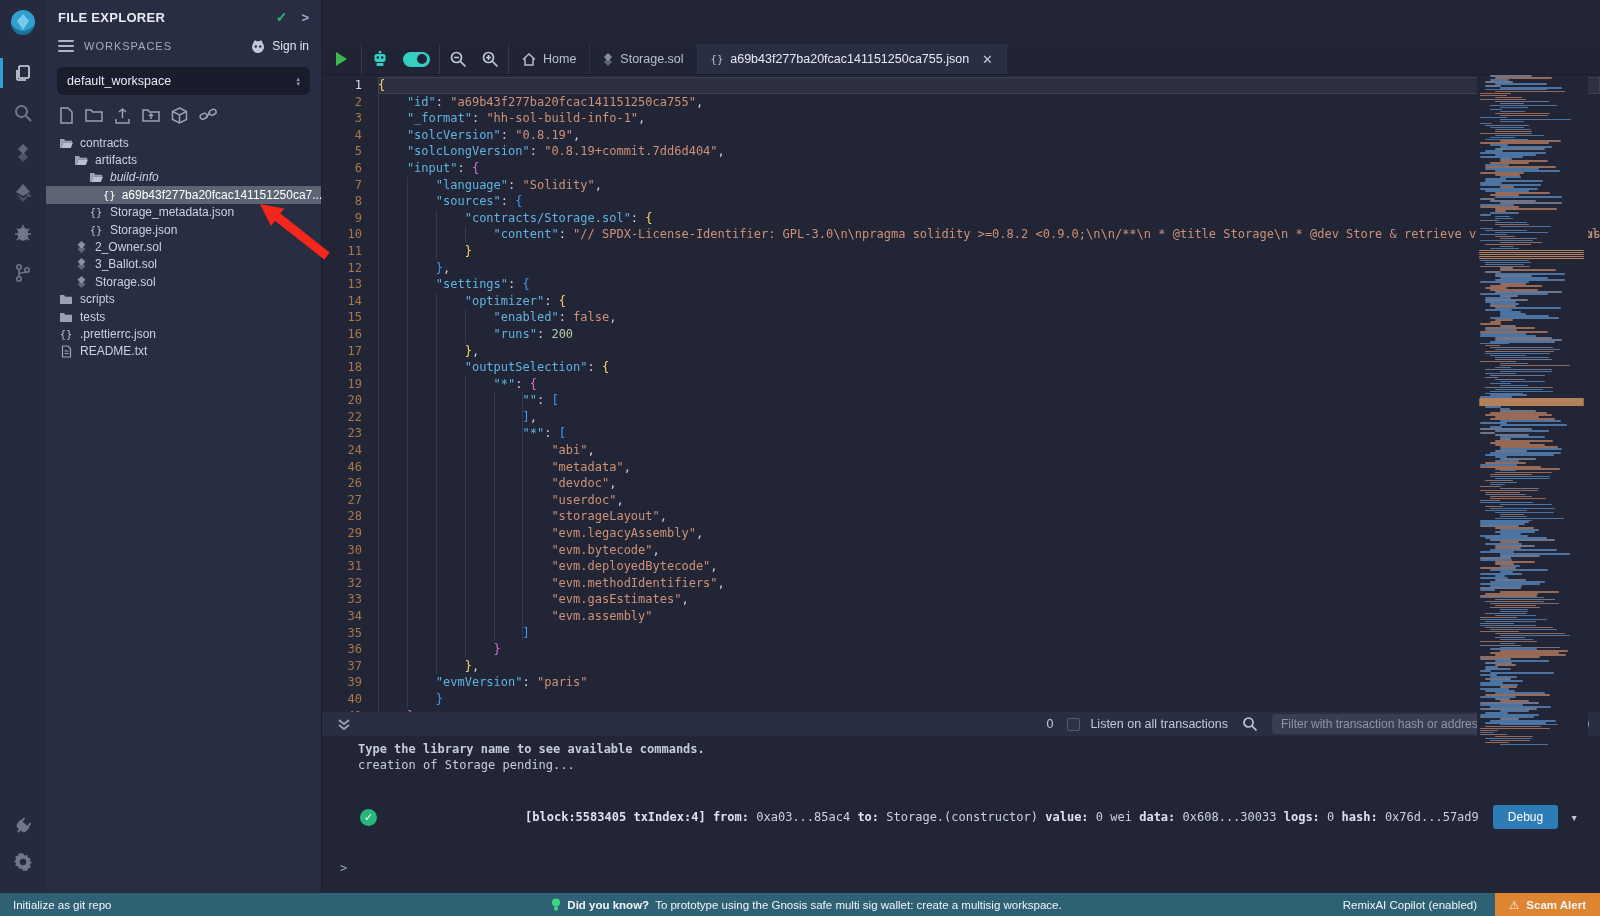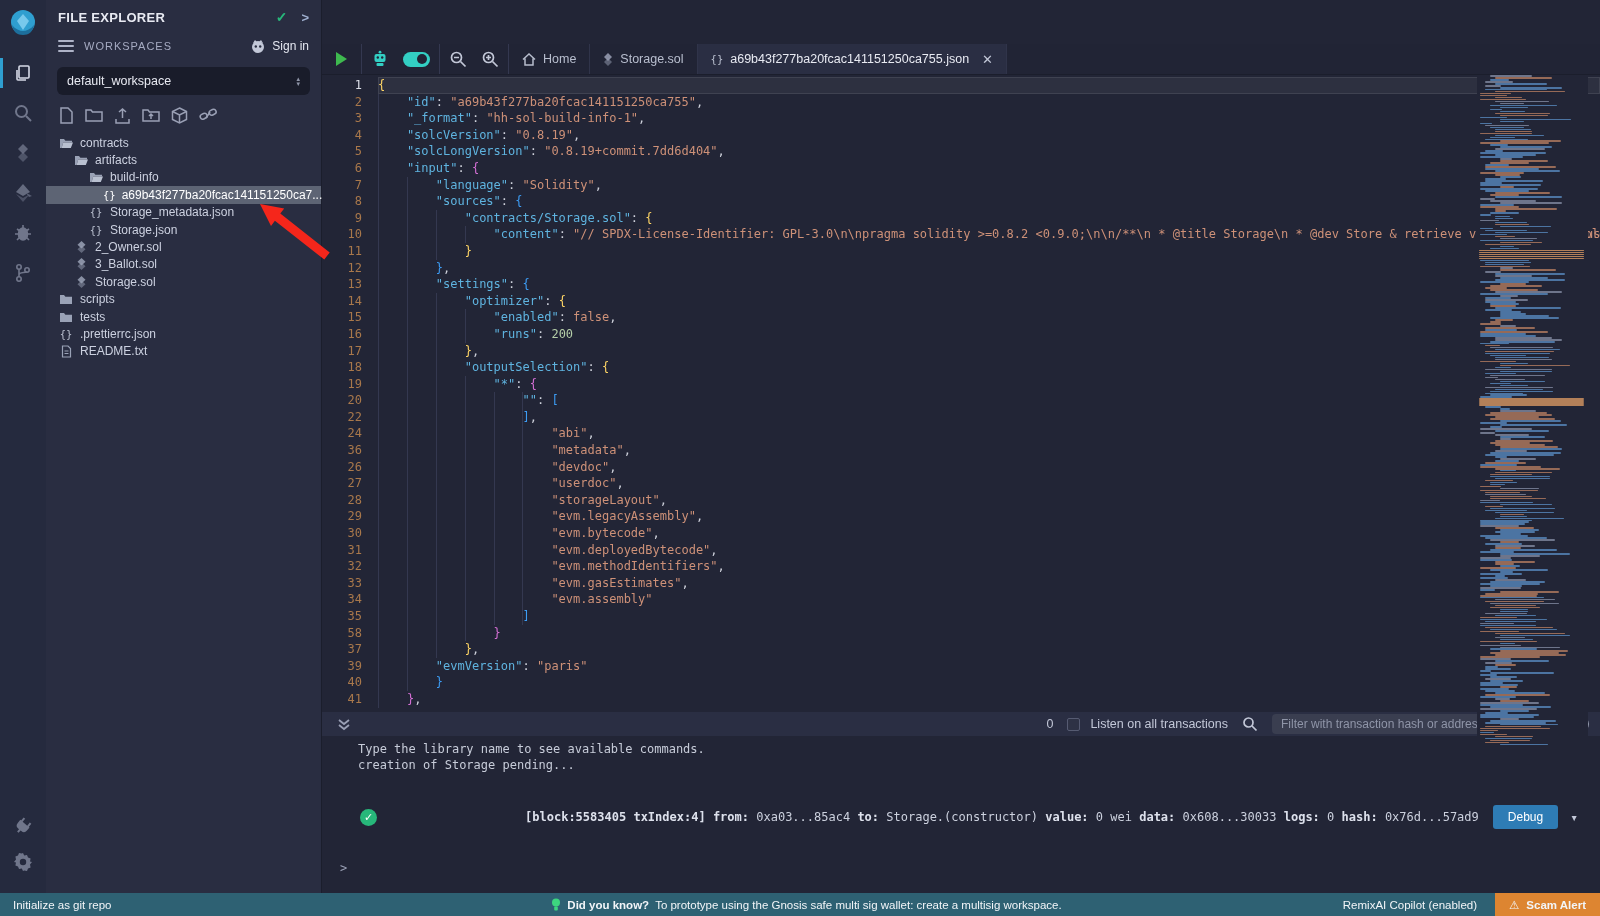--- a/index.html
+++ b/index.html
@@ -98,21 +98,21 @@
   .chk { width:13px; height:13px; border:1px solid #565b72; border-radius:2px; background:#2e3245;
     cursor:pointer; }
   .listen { color:#c3c8d8; font-size:12.5px; }
   .filter { width:292px; height:20px; background:#3a3e50; border:none; border-radius:4px;
     color:#d0d4e0; font-size:12px; padding:0 9px; outline:none; }
   .filter::placeholder { color:#8f95a8; }
 
   #termbody { position:absolute; left:0; right:0; top:736px; bottom:23px; background:#222536;
     color:#c7ccd9; font-family:"DejaVu Sans Mono", monospace; font-size:12px; overflow:hidden; }
   .tlog { padding-left:36px; line-height:15.5px; }
-  .tlog:first-child { padding-top:6px; }
+  .tlog:first-child { padding-top:6px;font-weight:bold; }
   #txrow { margin-top:26px; display:flex; align-items:center; padding:6px 12px 6px 38px; }
   .okdot { width:17px; height:17px; border-radius:50%; background:#27b77a; color:#fff; font-size:11px;
     display:flex; align-items:center; justify-content:center; margin-right:12px; flex:none;
     font-family:"Liberation Sans", sans-serif; }
   #txtext { flex:1; white-space:nowrap; overflow:hidden; color:#ccd1de;text-align:right; }
   #txtext b { color:#dde1ec; }
   .debugbtn { background:#2e7cb5; color:#fff; font-family:"Liberation Sans", sans-serif;
     font-size:12px; padding:5px 15px; border:none; border-radius:3px; cursor:pointer; margin-left:14px; }
   .txchev { color:#c3c8d8; font-size:13px; margin:0 10px 0 12px; cursor:pointer; }
   #prompt { padding-left:18px; margin-top:26px; color:#9aa0b5; }
@@ -257,21 +257,21 @@
       </div>
       <div class="trow" style="padding-left: 27px;">
         <span class="ticon">
           <svg width="14" height="12" viewBox="0 0 14 12">
             <path d="M1 2h4l1.4 1.8H13v1.7H4.2L2.6 11H1z" fill="#9aa2b6"></path>
             <path d="M4.2 5.5H14L11.8 11H2.6z" fill="#b9c0d0"></path>
           </svg>
         </span>
         <span>artifacts</span>
       </div>
-      <div class="trow" style="padding-left: 42px;">
+      <div class="trow" style="padding-left: 42px; font-style: italic;">
         <span class="ticon">
           <svg width="14" height="12" viewBox="0 0 14 12">
             <path d="M1 2h4l1.4 1.8H13v1.7H4.2L2.6 11H1z" fill="#9aa2b6"></path>
             <path d="M4.2 5.5H14L11.8 11H2.6z" fill="#b9c0d0"></path>
           </svg>
         </span>
         <span>build-info</span>
       </div>
       <div class="trow sel" style="padding-left: 57px;">
         <span class="ticon">
@@ -420,33 +420,34 @@
         <div class="cl"><span class="ln">12</span><span class="code-area"><span class="ind" style="width: 57.8px;"></span><span class="tk-b3">}</span><span class="tk-p">,</span></span></div>
         <div class="cl"><span class="ln">13</span><span class="code-area"><span class="ind" style="width: 57.8px;"></span><span class="tk-k">"settings"</span><span class="tk-p">: </span><span class="tk-b3">{</span></span></div>
         <div class="cl"><span class="ln">14</span><span class="code-area"><span class="ind" style="width: 86.7px;"></span><span class="tk-k">"optimizer"</span><span class="tk-p">: </span><span class="tk-b1">{</span></span></div>
         <div class="cl"><span class="ln">15</span><span class="code-area"><span class="ind" style="width: 115.6px;"></span><span class="tk-k">"enabled"</span><span class="tk-p">: </span><span class="tk-kw">false</span><span class="tk-p">,</span></span></div>
         <div class="cl"><span class="ln">16</span><span class="code-area"><span class="ind" style="width: 115.6px;"></span><span class="tk-k">"runs"</span><span class="tk-p">: </span><span class="tk-n">200</span></span></div>
         <div class="cl"><span class="ln">17</span><span class="code-area"><span class="ind" style="width: 86.7px;"></span><span class="tk-b1">}</span><span class="tk-p">,</span></span></div>
         <div class="cl"><span class="ln">18</span><span class="code-area"><span class="ind" style="width: 86.7px;"></span><span class="tk-k">"outputSelection"</span><span class="tk-p">: </span><span class="tk-b1">{</span></span></div>
         <div class="cl"><span class="ln">19</span><span class="code-area"><span class="ind" style="width: 115.6px;"></span><span class="tk-k">"*"</span><span class="tk-p">: </span><span class="tk-b2">{</span></span></div>
         <div class="cl"><span class="ln">20</span><span class="code-area"><span class="ind" style="width: 144.5px;"></span><span class="tk-k">""</span><span class="tk-p">: </span><span class="tk-b3">[</span></span></div>
         <div class="cl"><span class="ln">22</span><span class="code-area"><span class="ind" style="width: 144.5px;"></span><span class="tk-b3">]</span><span class="tk-p">,</span></span></div>
+        <div class="cl"><span class="ln">23</span><span class="code-area"><span class="ind" style="width: 144.5px;"></span><span class="tk-k">"*"</span><span class="tk-p">: </span><span class="tk-b3">[</span></span></div>
         <div class="cl"><span class="ln">24</span><span class="code-area"><span class="ind" style="width: 173.4px;"></span><span class="tk-s">"abi"</span><span class="tk-p">,</span></span></div>
-        <div class="cl"><span class="ln">36</span><span class="code-area"><span class="ind" style="width: 173.4px;"></span><span class="tk-s">"metadata"</span><span class="tk-p">,</span></span></div>
+        <div class="cl"><span class="ln">46</span><span class="code-area"><span class="ind" style="width: 173.4px;"></span><span class="tk-s">"metadata"</span><span class="tk-p">,</span></span></div>
         <div class="cl"><span class="ln">26</span><span class="code-area"><span class="ind" style="width: 173.4px;"></span><span class="tk-s">"devdoc"</span><span class="tk-p">,</span></span></div>
         <div class="cl"><span class="ln">27</span><span class="code-area"><span class="ind" style="width: 173.4px;"></span><span class="tk-s">"userdoc"</span><span class="tk-p">,</span></span></div>
         <div class="cl"><span class="ln">28</span><span class="code-area"><span class="ind" style="width: 173.4px;"></span><span class="tk-s">"storageLayout"</span><span class="tk-p">,</span></span></div>
         <div class="cl"><span class="ln">29</span><span class="code-area"><span class="ind" style="width: 173.4px;"></span><span class="tk-s">"evm.legacyAssembly"</span><span class="tk-p">,</span></span></div>
         <div class="cl"><span class="ln">30</span><span class="code-area"><span class="ind" style="width: 173.4px;"></span><span class="tk-s">"evm.bytecode"</span><span class="tk-p">,</span></span></div>
         <div class="cl"><span class="ln">31</span><span class="code-area"><span class="ind" style="width: 173.4px;"></span><span class="tk-s">"evm.deployedBytecode"</span><span class="tk-p">,</span></span></div>
         <div class="cl"><span class="ln">32</span><span class="code-area"><span class="ind" style="width: 173.4px;"></span><span class="tk-s">"evm.methodIdentifiers"</span><span class="tk-p">,</span></span></div>
         <div class="cl"><span class="ln">33</span><span class="code-area"><span class="ind" style="width: 173.4px;"></span><span class="tk-s">"evm.gasEstimates"</span><span class="tk-p">,</span></span></div>
         <div class="cl"><span class="ln">34</span><span class="code-area"><span class="ind" style="width: 173.4px;"></span><span class="tk-s">"evm.assembly"</span></span></div>
         <div class="cl"><span class="ln">35</span><span class="code-area"><span class="ind" style="width: 144.5px;"></span><span class="tk-b3">]</span></span></div>
-        <div class="cl"><span class="ln">58</span><span class="code-area"><span class="ind" style="width: 115.6px;"></span><span class="tk-b2">}</span></span></div>
+        <div class="cl"><span class="ln">36</span><span class="code-area"><span class="ind" style="width: 115.6px;"></span><span class="tk-b2">}</span></span></div>
         <div class="cl"><span class="ln">37</span><span class="code-area"><span class="ind" style="width: 86.7px;"></span><span class="tk-b1">}</span><span class="tk-p">,</span></span></div>
         <div class="cl"><span class="ln">39</span><span class="code-area"><span class="ind" style="width: 57.8px;"></span><span class="tk-k">"evmVersion"</span><span class="tk-p">: </span><span class="tk-s">"paris"</span></span></div>
         <div class="cl"><span class="ln">40</span><span class="code-area"><span class="ind" style="width: 57.8px;"></span><span class="tk-b3">}</span></span></div>
         <div class="cl"><span class="ln">41</span><span class="code-area"><span class="ind" style="width: 28.9px;"></span><span class="tk-b2">}</span><span class="tk-p">,</span></span></div>
       </div>
     <div id="overflow-frag" class="mono">us</div>
     <div id="minimap">
         <div class="mrow" style="margin-left: 13px; width: 42.2288px; background: rgb(136, 144, 168); opacity: 0.75;"></div>
         <div class="mrow" style="margin-left: 18px; width: 56.691px; background: rgb(189, 129, 99); opacity: 0.75;"></div>
         <div class="mrow" style="margin-left: 13px; width: 19.4131px; background: rgb(91, 143, 199); opacity: 0.75;"></div>

